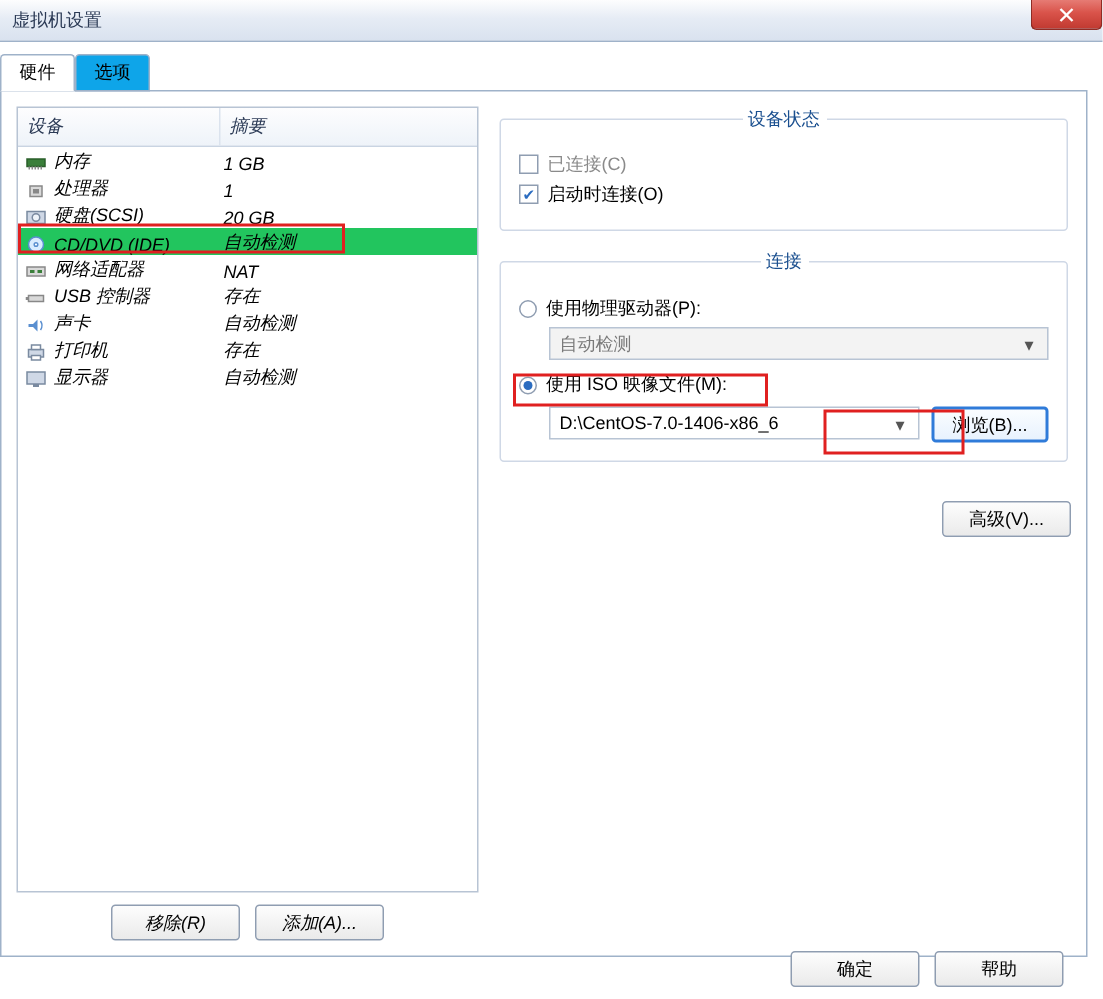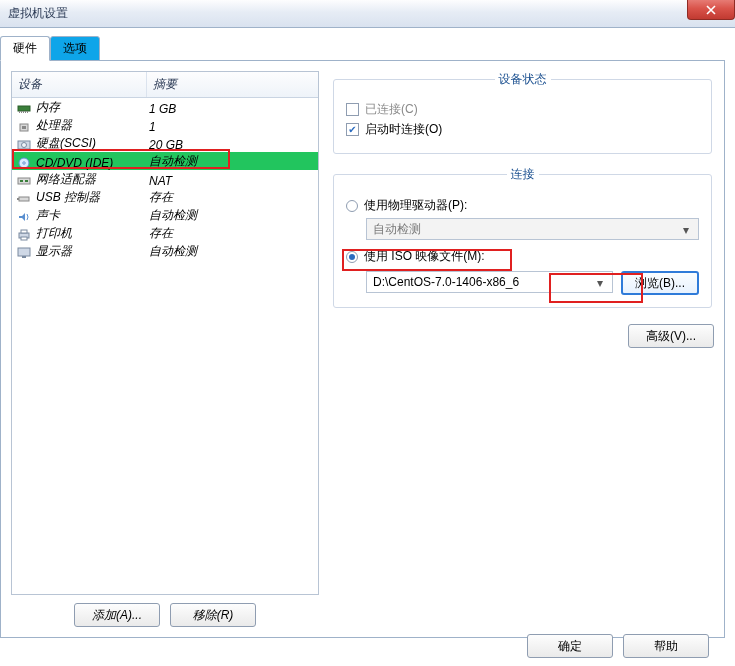--- a/index.html
+++ b/index.html
@@ -33,21 +33,21 @@
   .chk { display:flex; align-items:center; gap:6px; margin:3px 0; }
   .chkbox { width:13px; height:13px; border:1px solid #8f9db1; background:#fff; display:inline-flex; align-items:center; justify-content:center; font-size:10px; color:#2b6cc0; }
   .radiorow { display:flex; align-items:center; gap:6px; margin:4px 0; }
   .radio { width:12px; height:12px; border:1px solid #8f9db1; border-radius:50%; background:#fff; display:inline-flex; align-items:center; justify-content:center; }
   .radio.checked::after { content:""; width:6px; height:6px; border-radius:50%; background:#2b6cc0; }
   .combo { height:22px; border:1px solid #b8c4d4; background:#f3f3f3; display:flex; align-items:center; padding:0 6px; color:#7a7a7a; position:relative; }
   .combo.enabled { background:#fff; color:#000; }
   .combo .arrow { position:absolute; right:4px; top:3px; width:16px; height:16px; display:flex; align-items:center; justify-content:center; color:#555; }
   .isoRow { display:flex; gap:8px; margin-top:6px; margin-left:20px; }
   .isoRow .combo { flex:1; }
-  .advrow { display:flex; justify-content:flex-end; margin-top:4px; }
+  .advrow { display:flex; justify-content:flex-end; margin-top:14px; }
   .dlgbuttons { position:absolute; right:26px; bottom:8px; display:flex; gap:10px; }
   svg { display:block; }
 </style>
 </head>
 <body>
 
 <div class="titlebar">
   <span class="title">虚拟机设置</span>
   <div class="closebtn">
     <svg width="10" height="10" viewBox="0 0 10 10">
@@ -163,22 +163,22 @@
                   <rect x="5" y="9" width="4" height="2" fill="#7a8aa0"></rect>
                 </svg>
               </span>
               <span class="devname">显示器</span>
               <span class="summary">自动检测</span>
             </div>
           </div>
         <div class="redbox1" style="left:0; top:77px; width:218px; height:20px;"></div>
       </div>
       <div class="btnrow">
+        <div class="btn">移除(R)</div>
         <div class="btn">添加(A)...</div>
-        <div class="btn">移除(R)</div>
       </div>
     </div>
 
     <div class="rightcol">
 
       <fieldset class="group">
         <legend>设备状态</legend>
         <div class="chk">
           <span class="chkbox"></span>
           <span style="color:#8a8a8a;">已连接(C)</span>

